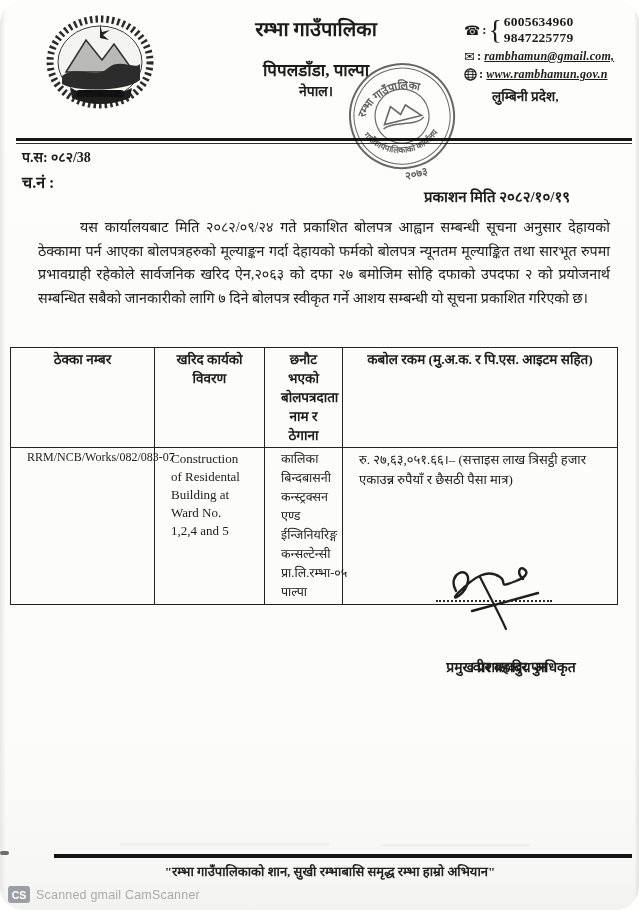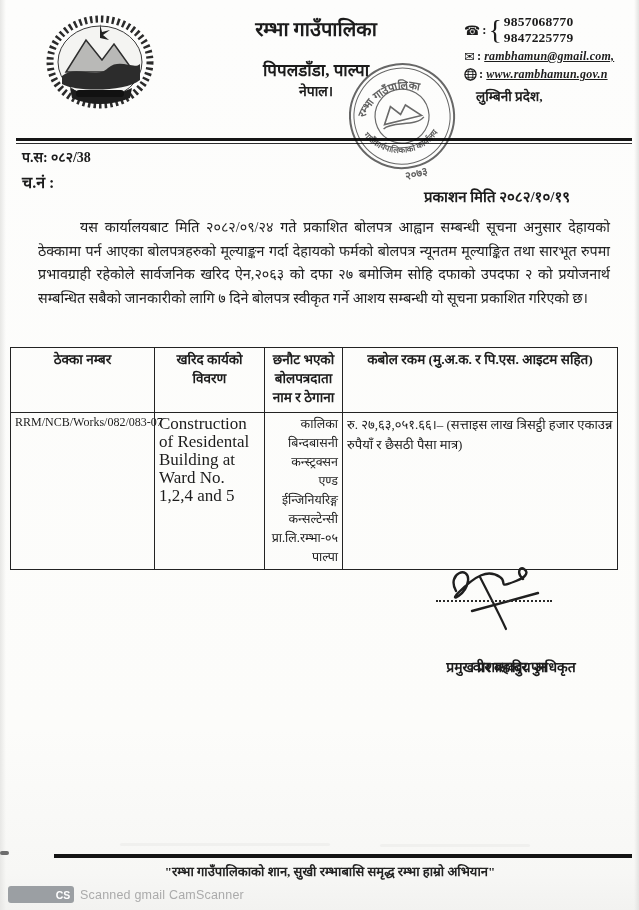--- a/index.html
+++ b/index.html
@@ -4,20 +4,21 @@
 <style>
   html,body{margin:0;padding:0;background:#ffffff;}
   .page{
     position:relative;
     width:639px;height:910px;
     margin:0 auto;
     background:linear-gradient(180deg,#fdfdfc 0%,#fcfcfa 80%,#f7f7f5 96%,#f2f2f0 100%);
     font-family:"Liberation Serif","DejaVu Serif",serif;
     color:#1c1c1c;
     overflow:hidden;
+    border-radius:23px;
   }
   .edge-left{position:absolute;left:0;top:0;width:6px;height:100%;
     background:linear-gradient(90deg,#e7e7e5,rgba(255,255,255,0));}
   .edge-right{position:absolute;right:0;top:0;width:5px;height:100%;
     background:linear-gradient(270deg,#e3e3e1,rgba(255,255,255,0));}
   .streak{position:absolute;background:#ededeb;height:3px;border-radius:2px;opacity:.7;}
 
   
   .logo{position:absolute;left:46px;top:14px;width:108px;height:96px;}
   .title-block{position:absolute;left:168px;top:16px;width:296px;text-align:center;}
@@ -25,21 +26,21 @@
   .t2{font-size:27px;font-weight:bold;line-height:33px;letter-spacing:.3px;}
   .t3{font-size:17px;font-weight:bold;line-height:24px;margin-top:17px;}
   .t4{font-size:14px;font-weight:bold;line-height:18px;}
   .contact{position:absolute;left:464px;top:14px;width:170px;font-size:12.5px;font-weight:bold;}
   .c-row{display:flex;align-items:center;line-height:15px;}
   .c-icon{font-family:"DejaVu Sans",sans-serif;font-size:13px;margin-right:2px;}
   .brace{font-size:28px;font-weight:normal;line-height:28px;margin:0 2px;}
   .phone-col div{font-size:13.5px;line-height:16px;letter-spacing:.2px;}
   .link{font-style:italic;text-decoration:underline;font-size:12px;letter-spacing:.2px;}
   .c-row.mail,.c-row.web{margin-top:3px;}
-  .province{margin-top:5px;margin-left:12px;font-size:13.5px;}
+  .province{margin-top:5px;margin-left:28px;font-size:13.5px;}
   .globe-svg{width:13px;height:13px;margin-right:2px;flex:none;}
 
   
   .stamp{position:absolute;left:342px;top:58px;width:122px;height:124px;
     transform:rotate(-14deg);opacity:.82;mix-blend-mode:multiply;z-index:6;}
 
   
   .head-rule{position:absolute;left:16px;top:138px;width:616px;height:2px;
     border-top:3px solid #161616;border-bottom:1.5px solid #2e2e2e;}
   .ref{position:absolute;left:22px;top:147px;font-size:14px;font-weight:bold;}
@@ -50,45 +51,45 @@
     font-size:15px;font-weight:bold;}
 
   
   .body-para{position:absolute;left:38px;top:216px;width:572px;
     font-size:14.3px;line-height:23.5px;text-align:justify;text-indent:42px;
     color:#1f1f1f;}
 
   
   .tender-table{position:absolute;left:10px;top:347px;border-collapse:collapse;
     table-layout:fixed;width:607px;}
-  .tender-table td{border:1.6px solid #232323;vertical-align:top;padding:2px 4px;}
+  .tender-table td{border:1.6px solid #232323;vertical-align:top;padding:2px 16px;}
   .tender-table .hdr{font-size:13.5px;font-weight:bold;text-align:center;line-height:19px;height:60px;}
   .tender-table .r td{height:122px;}
   .cell-contract{font-size:12px;white-space:nowrap;padding-top:3px;}
-  .cell-work{font-size:17px;line-height:18px;padding-top:3px;}
-  .cell-bidder{font-size:12.5px;line-height:19px;text-align:right;padding-top:3px;}
+  .cell-work{font-size:13px;line-height:18px;padding-top:3px;}
+  .cell-bidder{font-size:12.5px;line-height:19px;text-align:left;padding-top:3px;}
   .cell-amount{font-size:13px;line-height:20px;padding:10px 6px 0 8px;}
 
   
   .sig-scribble{position:absolute;left:428px;top:563px;width:150px;height:68px;}
   .sig-dots{position:absolute;left:436px;top:600px;width:116px;border-bottom:2.5px dotted #2a2a2a;}
   .sig-name{position:absolute;left:430px;top:656px;width:160px;text-align:center;
     font-size:14.5px;font-weight:bold;}
   .sig-title{position:absolute;left:398px;top:657px;width:226px;text-align:center;
     font-size:14px;font-weight:bold;}
 
   
   .foot-rule{position:absolute;left:54px;top:854px;width:578px;height:4px;background:#141414;}
   .slogan{position:absolute;left:60px;top:862px;width:540px;text-align:center;
     font-size:13px;font-weight:bold;color:#222;}
   .edge-dash{position:absolute;left:0;top:851px;width:9px;height:4px;background:#6d6d6d;border-radius:2px;}
   .watermark{position:absolute;left:8px;top:886px;display:flex;align-items:center;
     font-family:"Liberation Sans","DejaVu Sans",sans-serif;}
   .cs-badge{width:22px;height:17px;background:#9b9fa3;color:#fff;border-radius:3px;
-    font-size:10.5px;font-weight:bold;display:flex;align-items:center;justify-content:center;margin-right:6px;padding-left:44px;}
+    font-size:10.5px;font-weight:bold;display:flex;align-items:center;justify-content:center;margin-right:6px;}
   .wm-text{color:#ababab;font-size:12.5px;letter-spacing:.2px;}
 </style>
 </head>
 <body>
 
 <div class="page">
   <div class="edge-left"></div>
   <div class="edge-right"></div>
   <div class="streak" style="left:120px;top:843px;width:210px;"></div>
   <div class="streak" style="left:380px;top:844px;width:150px;"></div>
@@ -108,21 +109,21 @@
     <div class="t3">पिपलडाँडा, पाल्पा</div>
     <div class="t4">नेपाल।</div>
   </div>
 
   <div class="contact">
     <div class="c-row">
       <span class="c-icon">☎</span>
         <span>:</span>
       <span class="brace">{</span>
       <div class="phone-col">
-        <div>9857068770</div>
+        <div>6005634960</div>
         <div>9847225779</div>
       </div>
     </div>
     <div class="c-row mail">
       <span class="c-icon">✉</span><span>:</span>&nbsp;
       <span class="link">rambhamun@gmail.com,</span>
     </div>
     <div class="c-row web">
       <svg class="globe-svg" viewBox="0 0 14 14">
         <circle cx="7" cy="7" r="6" fill="none" stroke="#1c1c1c" stroke-width="1.4"></circle>

